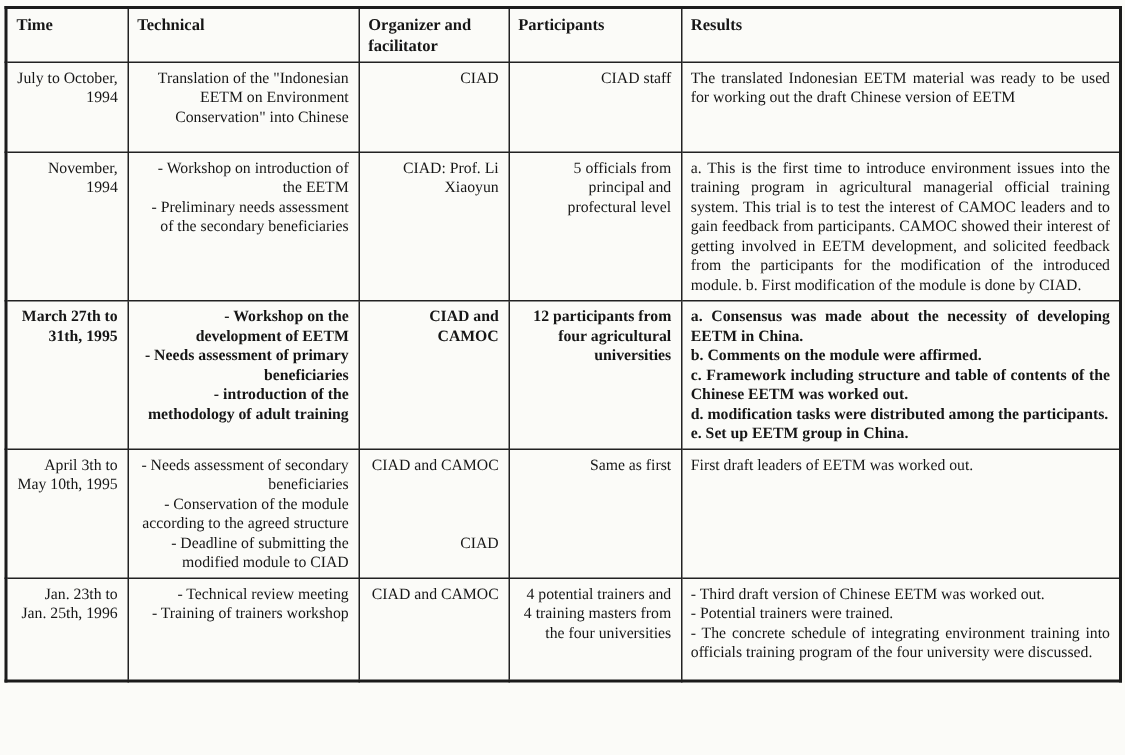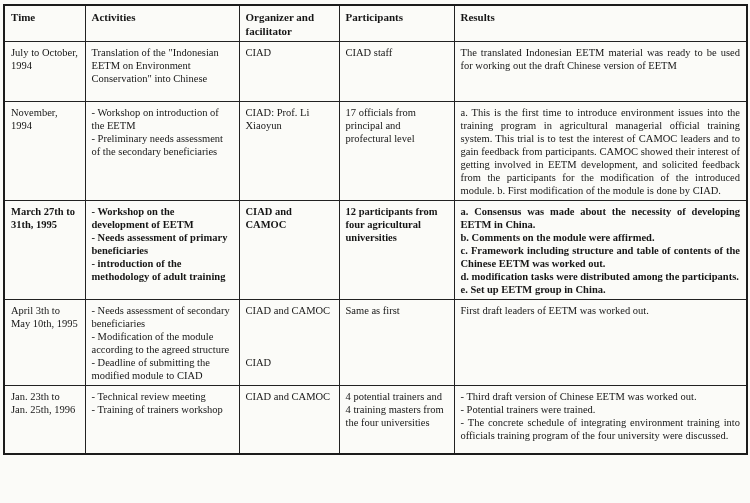--- a/index.html
+++ b/index.html
@@ -25,20 +25,21 @@
     background: #fbfbf8;
   }
   .doc-table th, .doc-table td {
     border: 1px solid #222;
     vertical-align: top;
     padding: 4px 6px 3px 6px;
     font-size: 10.5px;
     line-height: 13px;
     white-space: pre-line;
     overflow: hidden;
+    text-align: right;
   }
   .doc-table th {
     font-weight: bold;
     font-size: 11px;
     text-align: left;
     line-height: 14px;
   }
   .doc-table td.col-results { text-align: justify; }
   col.c-time { width: 81px; }
   col.c-act  { width: 154px; }
@@ -54,57 +55,57 @@
     <colgroup>
       <col class="c-time">
         <col class="c-act">
         <col class="c-org">
         <col class="c-part">
         <col class="c-res">
     </colgroup>
     <tbody>
         <tr style="height:34px;padding-left:24px;">
       <th>Time</th>
-      <th>Activities</th>
+      <th>Technical</th>
       <th>Organizer and facilitator</th>
       <th>Participants</th>
       <th>Results</th>
     </tr>
     <tr style="height:60px;">
       <td class="col-time">July to October, 1994</td>
       <td class="col-act">Translation of the "Indonesian EETM on Environment Conservation" into Chinese</td>
       <td class="col-org">CIAD</td>
       <td class="col-part">CIAD staff</td>
       <td class="col-results">The translated Indonesian EETM material was ready to be used for working out the draft Chinese version of EETM</td>
     </tr>
     <tr style="height:95px;font-family:Liberation Serif, serif;">
       <td class="col-time">November, 1994</td>
       <td class="col-act">- Workshop on introduction of the EETM
 - Preliminary needs assessment of the secondary beneficiaries</td>
       <td class="col-org">CIAD: Prof. Li Xiaoyun</td>
-      <td class="col-part">17 officials from principal and profectural level</td>
+      <td class="col-part">5 officials from principal and profectural level</td>
       <td class="col-results">a. This is the first time to introduce environment issues into the training program in agricultural managerial official training system. This trial is to test the interest of CAMOC leaders and to gain feedback from participants.  CAMOC showed their interest of getting involved in EETM development, and solicited feedback from the participants for the modification of the introduced module. b. First modification of the module is done by CIAD.</td>
     </tr>
     <tr style="height:97px;font-weight:bold;">
       <td class="col-time">March 27th to 31th, 1995</td>
       <td class="col-act">- Workshop on the development of EETM
 - Needs assessment of primary beneficiaries
 - introduction of the methodology of adult training</td>
       <td class="col-org">CIAD and CAMOC</td>
       <td class="col-part">12 participants from four agricultural universities</td>
       <td class="col-results">a. Consensus was made about the necessity of developing EETM in China.
 b. Comments on the module were affirmed.
 c. Framework including structure and table of contents of the Chinese EETM was worked out.
 d. modification tasks were distributed among the participants.
 e. Set up EETM group in China.</td>
     </tr>
     <tr style="height:78px;margin-top:20px;">
       <td class="col-time">April 3th to May 10th, 1995</td>
       <td class="col-act">- Needs assessment of secondary beneficiaries
-- Modification of the module according to the agreed structure
+- Conservation of the module according to the agreed structure
 - Deadline of submitting the modified module to CIAD</td>
       <td class="col-org">CIAD and CAMOC
 
 
 
 CIAD</td>
       <td class="col-part">Same as first</td>
       <td class="col-results">First draft leaders of EETM was worked out.</td>
     </tr>
     <tr style="height:68px;">

